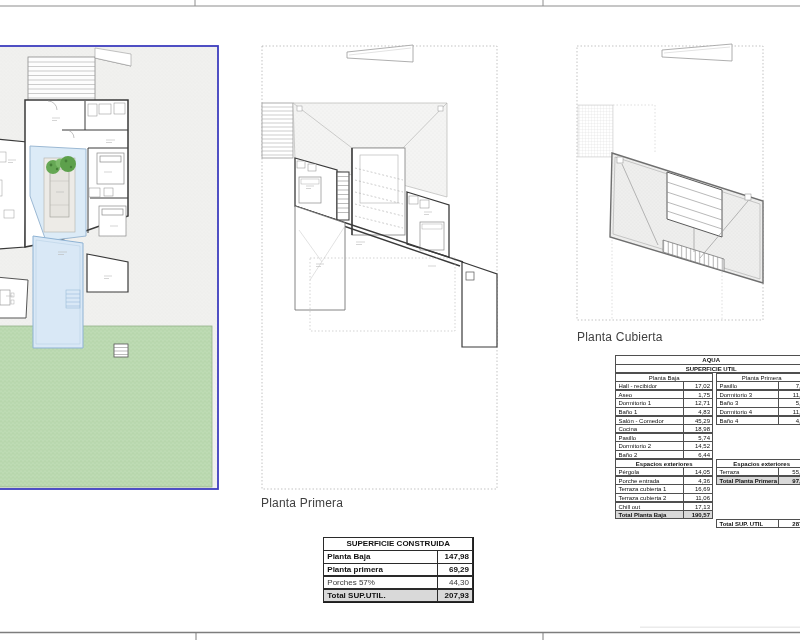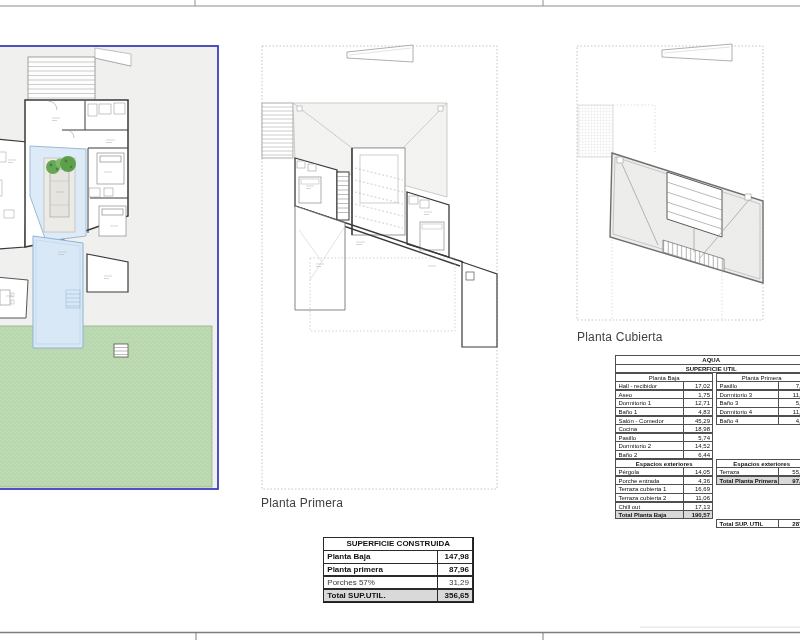--- a/index.html
+++ b/index.html
@@ -339,18 +339,18 @@
     <div class="gap" style="grid-area: 20 / 3 / auto / 4;"></div>
     <div class="cell b l" style="grid-area: 20 / 4 / auto / 5;">Total SUP. UTIL</div>
     <div class="cell b r" style="grid-area: 20 / 5 / auto / 6;">287,</div>
   </div>
 
 <div class="ct">
     <div class="c b" style="grid-column: 1 / 3;">SUPERFICIE CONSTRUIDA</div>
     <div class="b">Planta Baja</div>
     <div class="v b">147,98</div>
     <div class="b">Planta primera</div>
-    <div class="v b">87,96</div>
+    <div class="v b">69,29</div>
     <div class="n">Porches 57%</div>
-    <div class="v n">31,29</div>
+    <div class="v n">44,30</div>
     <div class="b gray">Total SUP.UTIL.</div>
-    <div class="v b gray">356,65</div>
+    <div class="v b gray">207,93</div>
   </div>
 
 </body></html>

